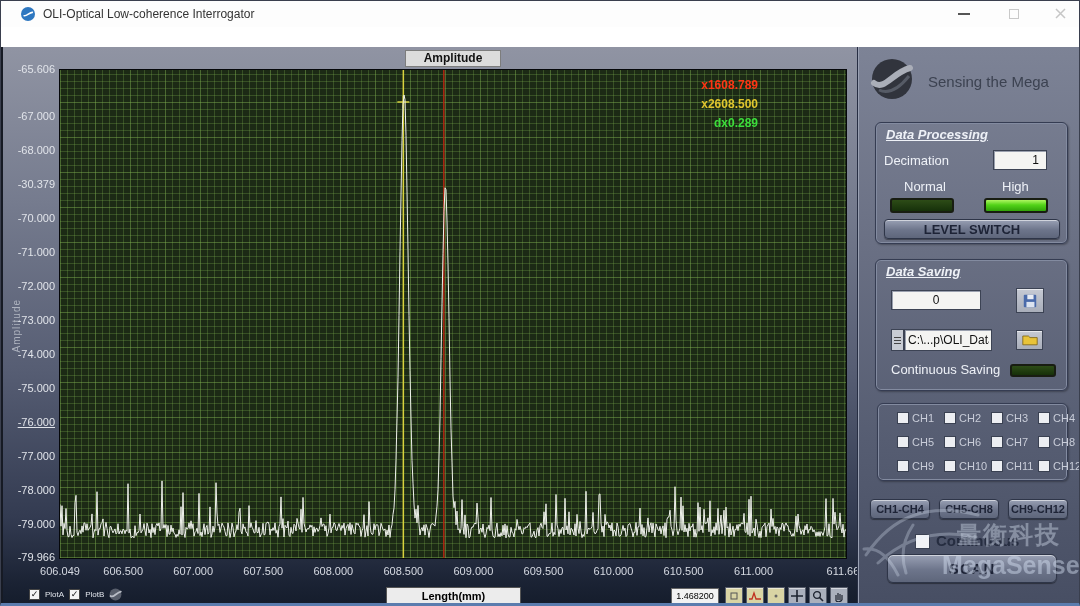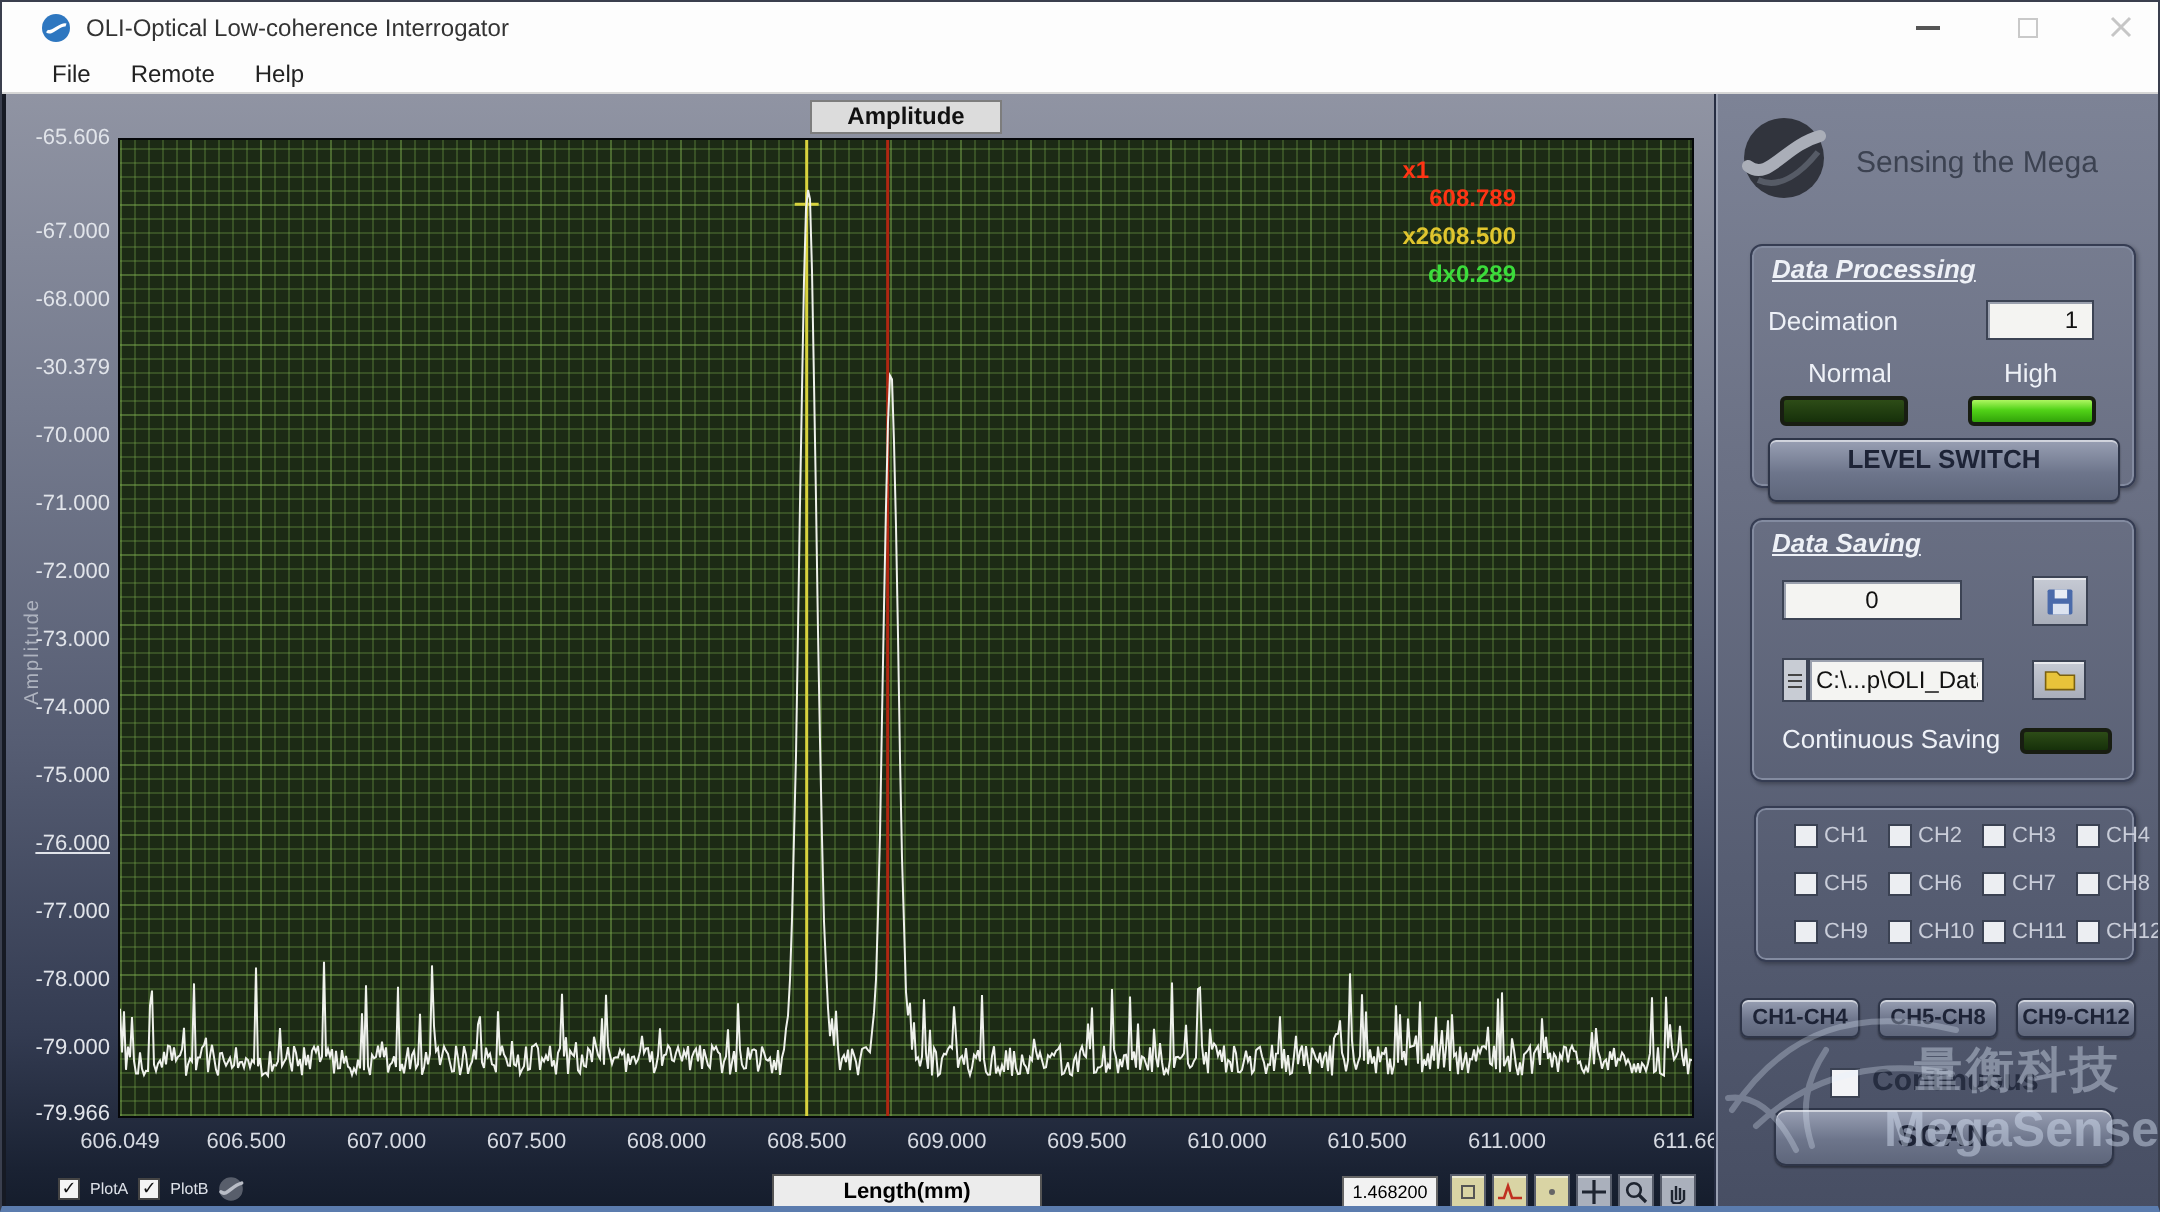--- a/index.html
+++ b/index.html
@@ -104,41 +104,36 @@
     <div class="winbtn" style="left:998px">
         <div class="maximize-glyph"></div>
       </div>
     <div class="winbtn" style="left:1044px">
       <svg width="11" height="11" viewBox="0 0 11 11">
         <path d="M1,1 L10,10 M10,1 L1,10" stroke="#c6c6c6" stroke-width="1.5"></path>
       </svg>
     </div>
   </div>
 
-  <div class="menubar" id="menubar">
-      <span class="menu-item">File</span>
-      <span class="menu-item">Remote</span>
-      <span class="menu-item">Help</span>
-    </div>
 
   <div class="region" id="plot-region">
     <div class="plot-title-box">Amplitude</div>
     <div class="y-axis-name">Amplitude</div>
 
     <div class="plot-area">
       <svg id="chart-svg" width="786" height="488" viewBox="0 0 786 488">
           <line x1="383.8246301906988" x2="383.8246301906988" y1="0" y2="488" stroke="#b02712" stroke-width="1.5"></line>
           <line x1="343.34093744430953" x2="343.34093744430953" y1="0" y2="488" stroke="#d8d23e" stroke-width="1.5"></line>
           <path d="M337.34093744430953,32.08022284122572 L349.34093744430953,32.08022284122572 M343.34093744430953,26.08022284122572 L343.34093744430953,38.08022284122572" stroke="#d8d23e" stroke-width="1.5" fill="none"></path>
           <polyline points="0,434.4 1,456.2 2,435.7 3,464.9 4,453.3 5,458.6 6,438.5 7,460.5 8,466.7 9,466.7 10,456.2 11,464.4 12,467.5 13,465.4 14,465.5 15,432.8 16,425.3 17,462.3 18,465.6 19,461.8 20,460.2 21,463.7 22,455.9 23,462.2 24,452.8 25,453.2 26,460.3 27,453.7 28,460.3 29,458.4 30,457.7 31,454.7 32,443.9 33,467.8 34,462.2 35,459.3 36,460.7 37,421.7 38,465.1 39,458.8 40,458.8 41,453.8 42,452.6 43,448.9 44,466.1 45,457.9 46,452.4 47,458.6 48,464.8 49,467.7 50,456.7 51,456.5 52,460.4 53,462.8 54,460.9 55,458.9 56,463.9 57,462.7 58,453.7 59,464.0 60,461.1 61,460.9 62,463.8 63,459.1 64,460.0 65,463.7 66,460.1 67,461.3 68,413.7 69,463.1 70,459.0 71,467.7 72,466.8 73,466.4 74,467.8 75,455.7 76,465.7 77,462.5 78,462.8 79,460.6 80,444.0 81,462.9 82,461.0 83,459.3 84,453.6 85,460.7 86,465.7 87,453.1 88,456.4 89,463.0 90,459.5 91,467.6 92,453.7 93,462.6 94,457.5 95,464.6 96,455.4 97,453.4 98,456.0 99,452.9 100,461.0 101,458.4 102,410.9 103,458.3 104,454.6 105,458.3 106,454.6 107,466.7 108,455.4 109,464.2 110,464.1 111,455.1 112,461.7 113,458.0 114,463.3 115,464.1 116,467.4 117,464.2 118,466.3 119,459.8 120,464.2 121,436.7 122,465.1 123,422.6 124,463.1 125,467.5 126,457.4 127,459.1 128,458.4 129,452.8 130,458.7 131,450.8 132,458.6 133,453.7 134,466.2 135,462.4 136,461.4 137,458.2 138,463.5 139,423.4 140,465.5 141,462.0 142,466.7 143,460.2 144,453.7 145,464.6 146,457.5 147,455.4 148,464.1 149,462.2 150,436.9 151,467.4 152,463.9 153,456.1 154,462.2 155,456.9 156,412.7 157,443.0 158,455.6 159,454.0 160,462.5 161,458.1 162,453.2 163,455.4 164,457.0 165,461.5 166,465.8 167,465.6 168,452.9 169,459.1 170,467.5 171,462.5 172,453.1 173,457.5 174,466.9 175,463.0 176,460.9 177,454.7 178,459.7 179,442.2 180,438.2 181,461.2 182,463.9 183,453.8 184,458.5 185,456.9 186,462.2 187,462.6 188,466.1 189,435.6 190,457.7 191,452.8 192,457.2 193,459.1 194,462.8 195,462.9 196,450.6 197,462.2 198,462.9 199,457.3 200,467.0 201,464.8 202,463.1 203,453.3 204,464.9 205,464.5 206,453.3 207,452.8 208,451.9 209,454.1 210,464.9 211,459.0 212,460.7 213,457.7 214,460.4 215,452.9 216,463.2 217,460.2 218,467.2 219,456.4 220,454.1 221,426.9 222,458.2 223,448.6 224,467.0 225,455.3 226,456.9 227,458.0 228,451.1 229,465.2 230,466.6 231,457.3 232,462.9 233,463.4 234,454.2 235,455.5 236,461.0 237,448.4 238,453.0 239,457.4 240,459.3 241,439.2 242,462.3 243,427.4 244,453.2 245,457.5 246,462.0 247,459.0 248,458.6 249,458.7 250,454.9 251,457.2 252,455.3 253,466.0 254,456.8 255,462.4 256,458.5 257,458.2 258,461.5 259,459.7 260,455.7 261,447.9 262,456.5 263,454.2 264,454.1 265,461.0 266,455.7 267,466.4 268,463.5 269,457.9 270,444.1 271,462.9 272,457.6 273,457.2 274,452.7 275,454.2 276,460.1 277,460.6 278,456.5 279,453.5 280,457.4 281,460.6 282,455.4 283,458.3 284,453.1 285,465.1 286,458.5 287,455.9 288,454.4 289,460.7 290,452.7 291,464.5 292,454.6 293,458.7 294,462.6 295,463.9 296,452.9 297,454.8 298,453.3 299,456.0 300,457.0 301,466.5 302,460.7 303,458.2 304,444.7 305,467.2 306,461.2 307,455.6 308,466.0 309,431.6 310,455.0 311,462.4 312,464.3 313,464.1 314,453.7 315,459.8 316,455.1 317,454.7 318,455.3 319,465.7 320,462.0 321,453.3 322,456.2 323,459.7 324,460.3 325,458.9 326,466.6 327,460.1 328,465.0 329,455.0 330,467.4 331,458.7 332,454.8 333,444.3 334,437.9 335,419.8 336,389.7 337,348.5 338,307.8 339,245.5 340,181.8 341,125.0 342,70.4 343,34.7 344,25.0 345,29.6 346,65.4 347,121.1 348,179.8 349,245.6 350,300.5 351,349.0 352,390.6 353,413.2 354,434.0 355,448.1 356,439.2 357,452.9 358,435.4 359,454.3 360,465.0 361,459.3 362,457.5 363,461.1 364,454.8 365,465.1 366,454.4 367,457.5 368,460.8 369,467.5 370,460.0 371,454.6 372,453.9 373,453.6 374,455.1 375,456.1 376,446.0 377,436.2 378,419.8 379,387.0 380,347.7 381,288.7 382,233.8 383,183.4 384,141.1 385,117.8 386,119.6 387,151.0 388,193.3 389,247.8 390,309.1 391,358.9 392,392.1 393,426.1 394,437.7 395,431.4 396,454.8 397,441.1 398,459.8 399,458.7 400,463.2 401,458.5 402,429.6 403,456.6 404,464.4 405,444.9 406,467.7 407,454.0 408,456.0 409,467.8 410,466.9 411,459.1 412,456.9 413,457.2 414,454.5 415,453.0 416,454.1 417,433.1 418,447.9 419,463.9 420,459.1 421,458.0 422,462.3 423,454.0 424,464.1 425,467.5 426,463.9 427,457.4 428,458.8 429,455.1 430,460.7 431,427.5 432,459.7 433,465.9 434,467.4 435,467.3 436,458.1 437,453.1 438,466.7 439,463.8 440,466.8 441,462.6 442,465.9 443,455.2 444,465.0 445,453.9 446,467.9 447,455.6 448,464.1 449,467.0 450,466.8 451,457.3 452,462.1 453,463.5 454,467.0 455,458.7 456,460.2 457,449.4 458,455.5 459,459.8 460,456.2 461,460.1 462,464.0 463,463.6 464,457.7 465,458.7 466,456.7 467,457.7 468,455.4 469,454.7 470,452.8 471,467.2 472,466.6 473,464.1 474,461.2 475,467.1 476,467.7 477,460.0 478,457.6 479,466.0 480,455.7 481,453.2 482,457.4 483,458.5 484,441.8 485,454.6 486,433.8 487,466.4 488,466.2 489,463.7 490,463.6 491,462.8 492,452.9 493,466.3 494,462.2 495,464.6 496,424.5 497,454.7 498,458.7 499,466.6 500,459.6 501,463.5 502,457.7 503,457.4 504,464.8 505,428.3 506,460.0 507,455.8 508,463.8 509,441.8 510,464.9 511,458.3 512,459.0 513,462.0 514,465.1 515,453.7 516,466.0 517,444.4 518,458.4 519,463.6 520,451.5 521,461.1 522,467.6 523,464.5 524,466.4 525,460.0 526,421.3 527,463.9 528,458.6 529,458.4 530,459.3 531,458.3 532,456.7 533,442.4 534,461.7 535,463.8 536,463.0 537,460.5 538,458.9 539,424.5 540,423.9 541,452.8 542,462.2 543,456.1 544,466.6 545,444.4 546,454.7 547,451.8 548,453.1 549,458.0 550,455.0 551,460.9 552,452.8 553,466.2 554,460.1 555,460.9 556,465.9 557,453.0 558,456.6 559,466.0 560,466.2 561,464.9 562,460.4 563,455.4 564,460.7 565,458.1 566,466.6 567,465.2 568,455.1 569,454.2 570,453.5 571,458.1 572,461.2 573,466.9 574,462.2 575,462.4 576,452.4 577,465.4 578,456.8 579,456.7 580,438.1 581,464.2 582,454.5 583,465.9 584,457.6 585,467.1 586,466.5 587,457.9 588,447.9 589,462.1 590,455.6 591,452.8 592,462.9 593,453.1 594,461.0 595,466.9 596,453.9 597,456.6 598,459.4 599,460.8 600,456.3 601,463.9 602,458.5 603,455.9 604,465.6 605,452.8 606,467.7 607,449.2 608,447.1 609,446.8 610,440.2 611,456.4 612,459.8 613,465.7 614,460.2 615,416.7 616,450.3 617,460.4 618,464.7 619,461.1 620,458.1 621,427.1 622,460.4 623,435.8 624,462.0 625,454.7 626,461.8 627,458.2 628,466.6 629,453.3 630,461.0 631,456.4 632,457.0 633,453.7 634,467.1 635,459.3 636,467.2 637,462.5 638,432.6 639,461.3 640,437.1 641,460.0 642,455.6 643,462.7 644,439.3 645,453.5 646,453.1 647,452.8 648,447.8 649,461.8 650,430.8 651,466.1 652,459.7 653,462.8 654,456.7 655,464.6 656,452.8 657,460.3 658,438.4 659,464.3 660,454.8 661,445.1 662,463.7 663,453.9 664,440.2 665,465.5 666,437.1 667,458.0 668,456.7 669,467.1 670,453.3 671,465.0 672,460.9 673,456.2 674,466.5 675,459.5 676,459.7 677,454.7 678,460.7 679,454.2 680,456.5 681,453.3 682,453.1 683,454.2 684,443.4 685,461.7 686,462.5 687,452.9 688,464.6 689,429.3 690,466.2 691,426.2 692,463.1 693,460.7 694,458.0 695,465.9 696,449.2 697,454.9 698,462.8 699,467.5 700,461.2 701,467.6 702,457.2 703,456.3 704,455.0 705,453.1 706,466.8 707,456.6 708,454.8 709,453.1 710,462.5 711,439.1 712,456.5 713,448.4 714,459.4 715,456.4 716,463.7 717,456.9 718,458.6 719,465.9 720,457.4 721,459.6 722,453.3 723,453.7 724,461.2 725,455.1 726,452.9 727,455.6 728,455.8 729,461.6 730,460.8 731,464.5 732,466.3 733,463.5 734,466.2 735,458.1 736,446.1 737,462.1 738,444.0 739,455.5 740,458.8 741,464.3 742,460.9 743,459.8 744,465.0 745,455.7 746,459.9 747,454.0 748,463.3 749,459.4 750,460.1 751,456.3 752,457.7 753,461.9 754,459.8 755,462.0 756,466.5 757,461.9 758,466.1 759,461.6 760,466.4 761,461.6 762,462.9 763,465.5 764,461.7 765,456.7 766,428.6 767,466.1 768,465.4 769,453.7 770,466.6 771,467.2 772,467.8 773,428.4 774,454.1 775,442.2 776,453.7 777,459.8 778,458.3 779,455.8 780,442.9 781,457.6 782,463.0 783,454.2 784,467.1 785,459.8 786,460.2 " fill="none" stroke="#eff1ec" stroke-width="1"></polyline>
         </svg>
       <div class="readout" id="readout">
           <div class="readout-row">
             <span style="color: rgb(255, 52, 20);">x1</span>
-            <span style="color: rgb(255, 52, 20); margin-top: 14px;">608.789</span>
+            <span style="color: rgb(255, 52, 20);">608.789</span>
           </div>
           <div class="readout-row">
             <span style="color: rgb(224, 197, 46);">x2</span>
             <span style="color: rgb(224, 197, 46);">608.500</span>
           </div>
           <div class="readout-row">
             <span style="color: rgb(59, 220, 59);">dx</span>
             <span style="color: rgb(59, 220, 59);">0.289</span>
           </div>
         </div>
@@ -227,21 +222,21 @@
     <span class="brand-text">Sensing the Mega</span>
 
     <div class="group" style="left:17px;top:75px;width:193px;height:122px">
       <span class="group-title">Data Processing</span>
       <span class="lbl" style="left:8px;top:30px">Decimation</span>
       <input class="val-box" style="left: 117px; top: 27px; width: 54px; text-align: right; padding-right: 7px;" readonly="" value="1">
       <span class="lbl" style="left:28px;top:56px">Normal</span>
       <span class="lbl" style="left:126px;top:56px">High</span>
       <div class="led off" style="left:14px;top:75px;width:64px;height:15px"></div>
       <div class="led on" style="left:108px;top:75px;width:64px;height:15px"></div>
-      <div class="btn3d" style="left:8px;top:96px;width:176px;height:32px;font-size:13px;line-height:19px">LEVEL  SWITCH</div>
+      <div class="btn3d" style="left:8px;top:96px;width:176px;height:20px;font-size:13px;line-height:19px">LEVEL  SWITCH</div>
     </div>
 
     <div class="group" style="left:17px;top:212px;width:193px;height:132px">
       <span class="group-title">Data Saving</span>
       <input class="val-box" style="left: 15px; top: 30px; width: 90px; text-align: center;" readonly="" value="0">
       <div class="icon-btn" style="left:140px;top:28px;width:28px;height:25px">
         <svg width="16" height="16" viewBox="0 0 18 18">
           <rect x="2" y="2" width="14" height="14" fill="#4a6aaa" rx="1"></rect>
           <rect x="6" y="2" width="7" height="5" fill="#e8ecf4"></rect>
           <rect x="5" y="10" width="9" height="6" fill="#dce3f0"></rect>

